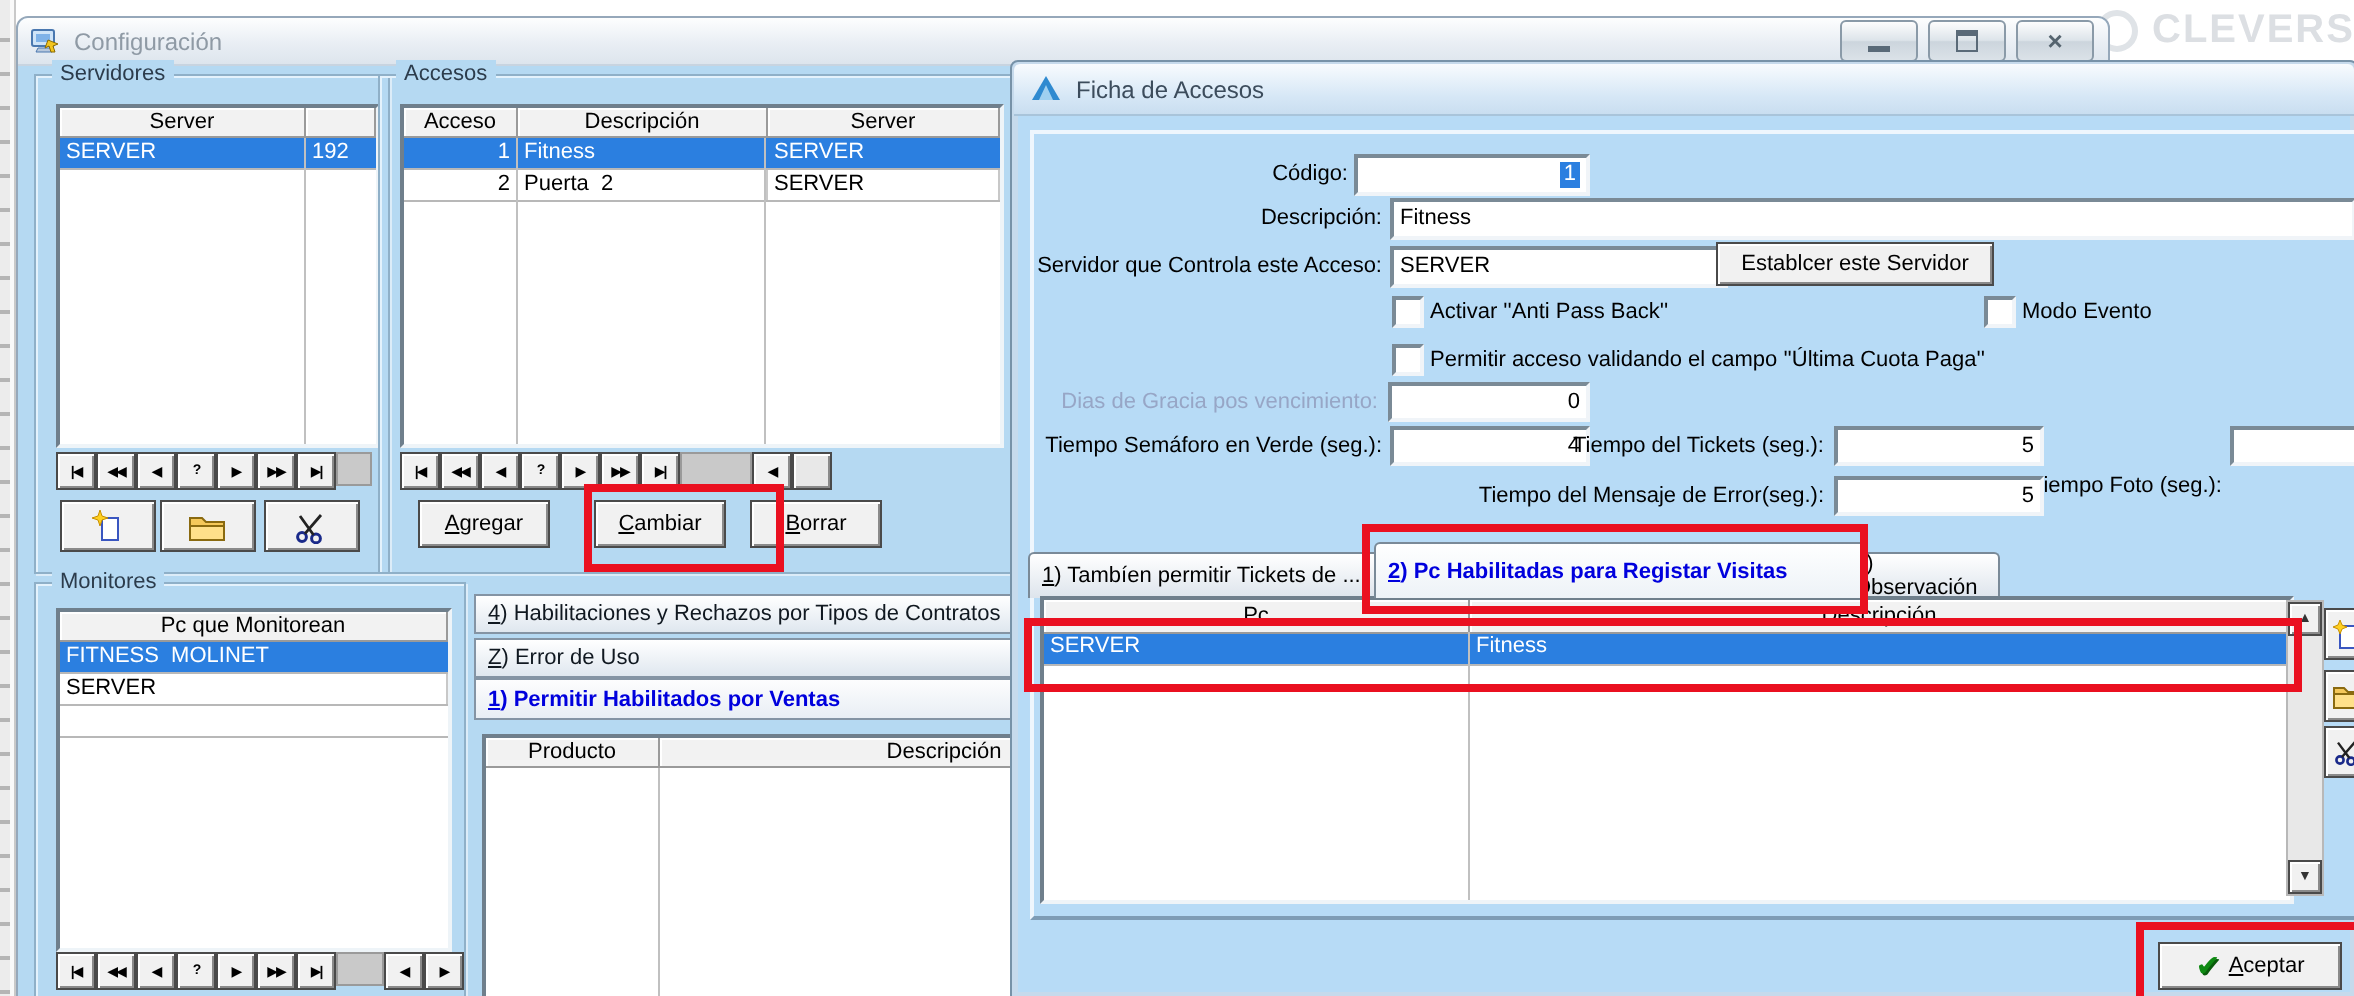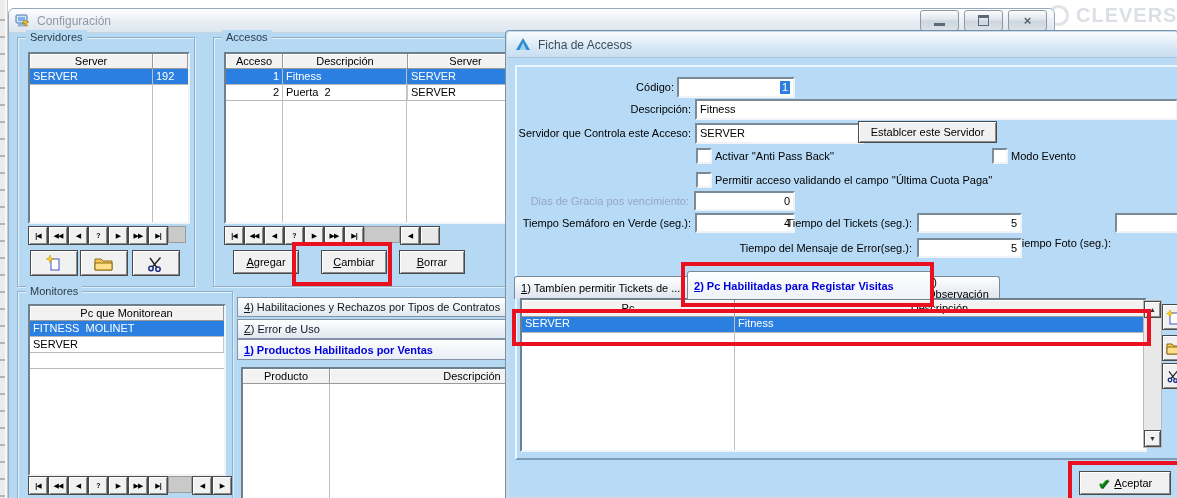--- a/index.html
+++ b/index.html
@@ -169,21 +169,21 @@
         <span style="display:flex;">
           <svg width="20" height="17" viewBox="0 0 20 17">
             <circle cx="5" cy="13.5" r="2.2" fill="none" stroke="#1a2a8a" stroke-width="1.5"></circle>
             <circle cx="12" cy="14.2" r="2.2" fill="none" stroke="#1a2a8a" stroke-width="1.5"></circle>
             <path d="M6.5 11.8 L14.5 2.5 M10.8 12.5 L4 3" stroke="#222" stroke-width="1.4"></path>
           </svg>
         </span>
       </div>
     </div>
 
-    <div class="grp" style="left:204px;top:28px;width:318px;height:248px;padding-left:36px;">
+    <div class="grp" style="left:180px;top:28px;width:318px;height:248px;padding-left:36px;">
       <span class="legend">Accesos</span>
       <div class="tblf" style="left:10px;top:14px;width:298px;height:168px;">
         <div class="thr">
           <div class="th" style="width:56px;">Acceso</div>
           <div class="th" style="width:124px;">Descripción</div>
           <div class="th" style="flex:1;">Server</div>
         </div>
         <div class="vline" style="left:56px;top:15px;"></div>
         <div class="vline" style="left:180px;top:15px;"></div>
         <div class="trow sel">
@@ -250,21 +250,21 @@
       </div>
     </div>
 
     <div class="stab" style="left:228px;top:288px;width:265px;height:18px;">
       <span><span class="hk">4</span><span>) Habilitaciones y Rechazos por Tipos de Contratos</span></span>
     </div>
     <div class="stab" style="left:228px;top:310px;width:265px;height:18px;">
       <span><span class="hk">Z</span><span>) Error de Uso</span></span>
     </div>
     <div class="stab act" style="left:228px;top:330px;width:265px;height:19px;">
-      <span><span class="hk">1</span><span>) Productos Habilitados por Ventas</span></span>
+      <span><span class="hk">1</span><span>) Permitir Habilitados por Ventas</span></span>
     </div>
 
     <div class="tblf" style="left:232px;top:358px;width:372px;height:132px;">
       <div class="thr">
         <div class="th" style="width:86px;">Producto</div>
         <div class="th" style="flex:1;">Descripción</div>
       </div>
       <div class="vline" style="left:86px;top:15px;"></div>
     </div>
   </div>

